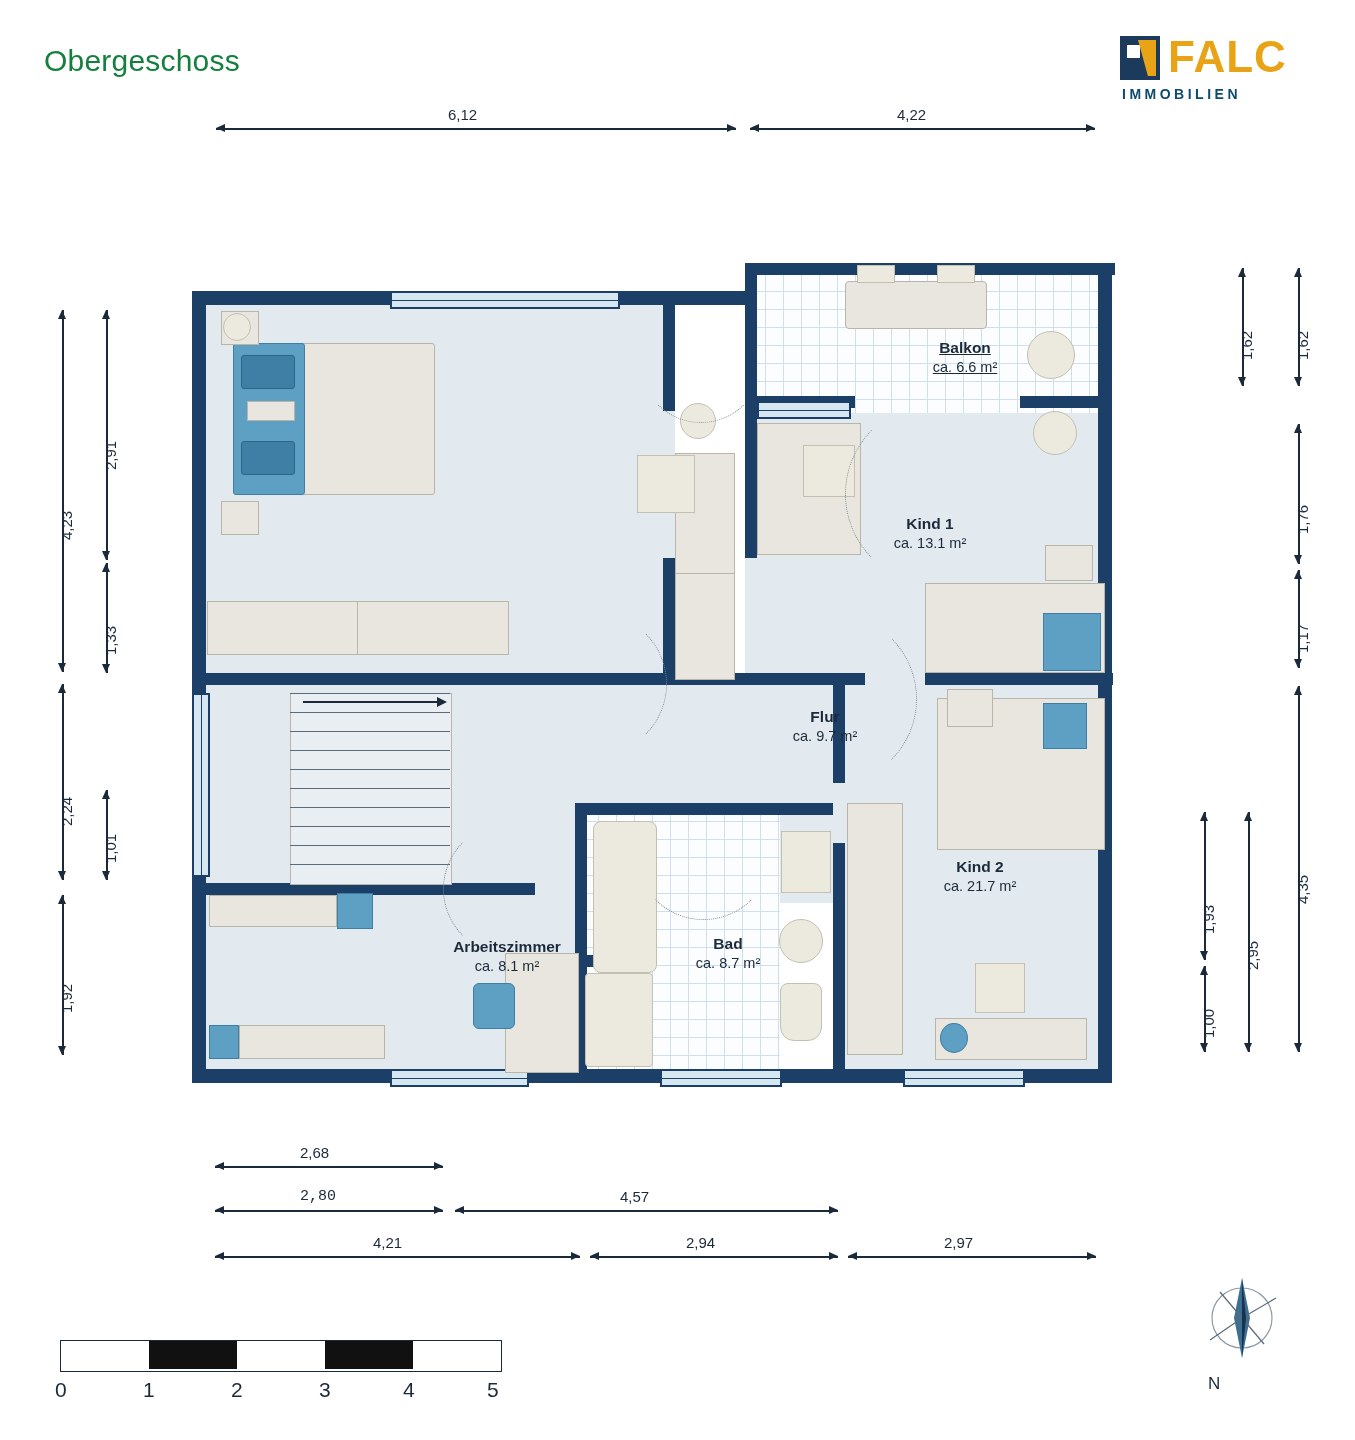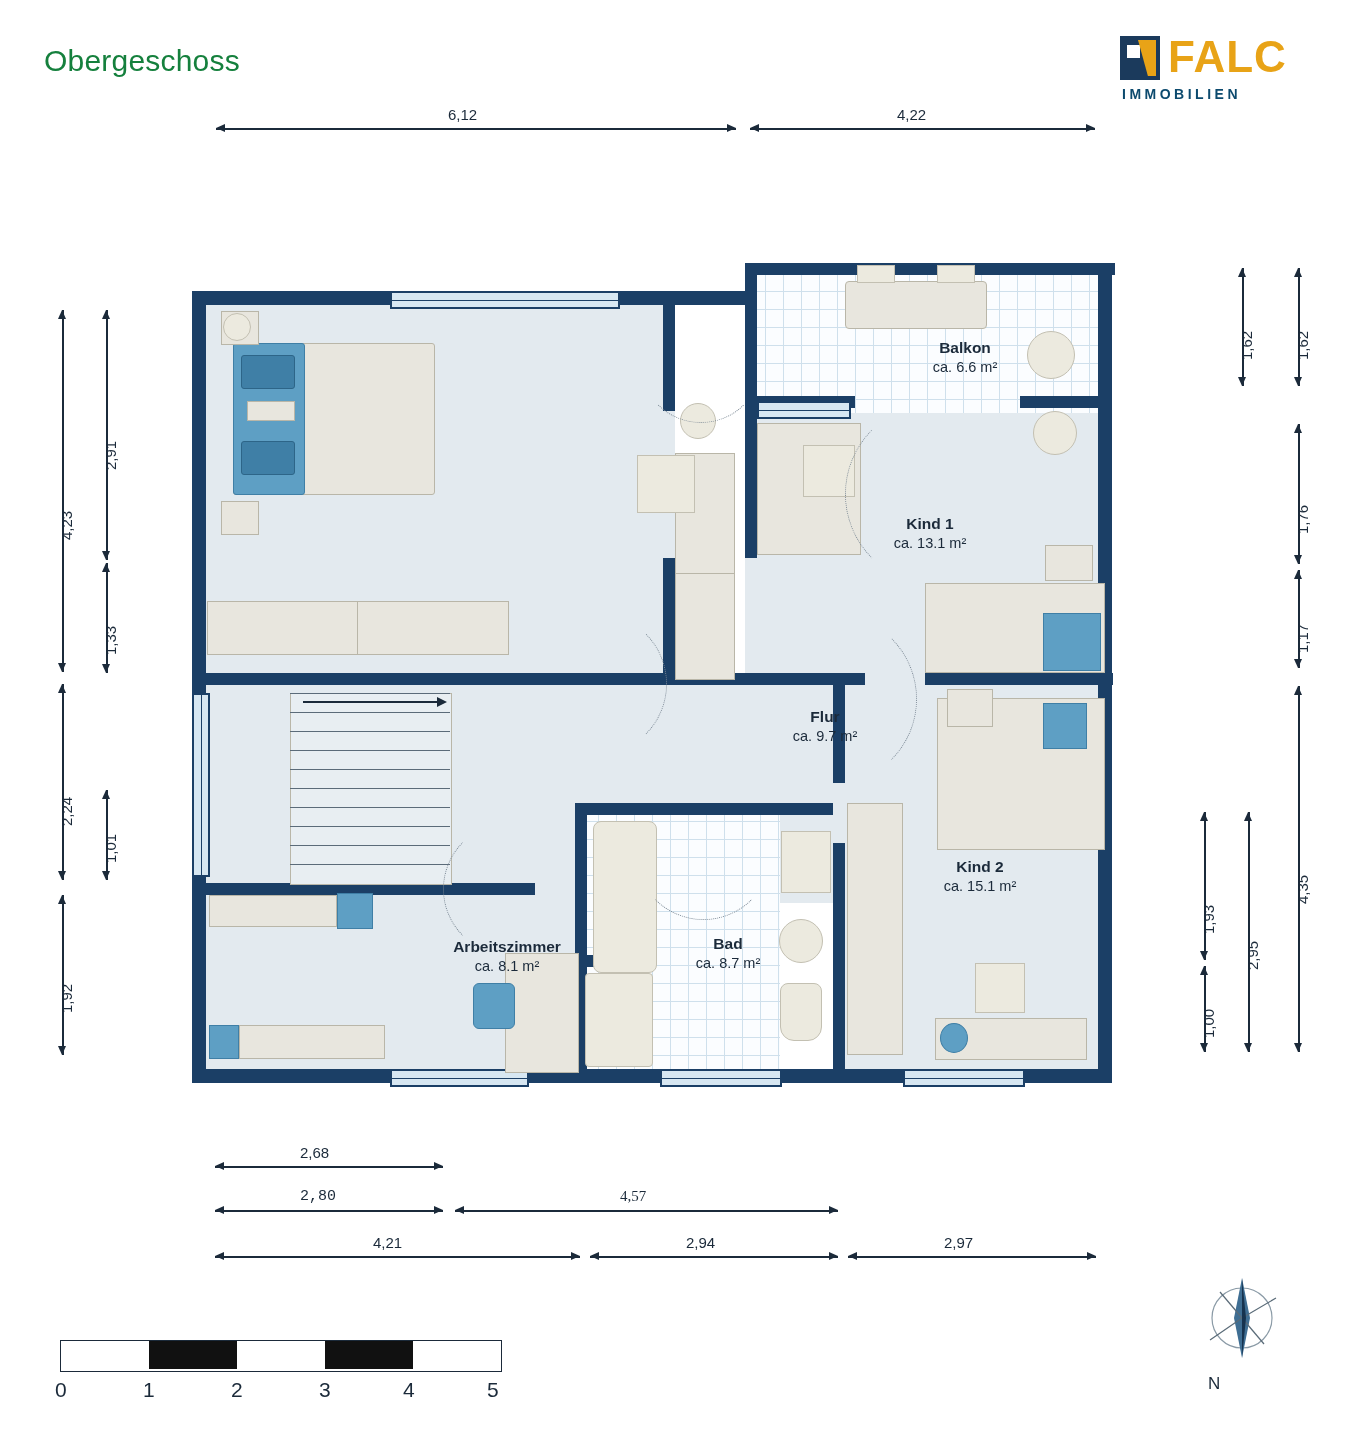--- a/index.html
+++ b/index.html
@@ -183,21 +183,21 @@
     <div class="arw l" style="left:0;top:10px;"></div>
     <div class="arw r" style="left:219px;top:10px;"></div>
     <div class="txt" style="left:85px;top:-8px;">2,68</div>
   </div>
   <div class="dim abs" style="left:215px;top:1196px;width:228px;height:28px;font-family:Liberation Mono, monospace;">
     <div class="line" style="left:0;top:14px;width:228px;height:1.6px;"></div>
     <div class="arw l" style="left:0;top:10px;"></div>
     <div class="arw r" style="left:219px;top:10px;"></div>
     <div class="txt" style="left:85px;top:-8px;">2,80</div>
   </div>
-  <div class="dim abs" style="left:455px;top:1196px;width:383px;height:28px;font-family:Liberation Serif, serif;">
+  <div class="dim abs" style="left:455px;top:1196px;width:383px;height:28px;">
     <div class="line" style="left:0;top:14px;width:383px;height:1.6px;"></div>
     <div class="arw l" style="left:0;top:10px;"></div>
     <div class="arw r" style="left:374px;top:10px;"></div>
     <div class="txt" style="left:165px;top:-8px;">4,57</div>
   </div>
   <div class="dim abs" style="left:215px;top:1242px;width:365px;height:28px;">
     <div class="line" style="left:0;top:14px;width:365px;height:1.6px;"></div>
     <div class="arw l" style="left:0;top:10px;"></div>
     <div class="arw r" style="left:356px;top:10px;"></div>
     <div class="txt" style="left:158px;top:-8px;">4,21</div>
@@ -322,31 +322,31 @@
     <div class="abs" style="left:118px;top:418px;width:140px;height:2px;background:#1b2a3a;"></div>
     <div class="abs" style="left:252px;top:414px;width:0;height:0;border-top:5px solid transparent;border-bottom:5px solid transparent;border-left:10px solid #1b2a3a;"></div>
 
     <div class="door-arc" style="left:455px;top:18px;width:120px;height:120px;border-color:transparent transparent #7d8a96 transparent;"></div>
     <div class="door-arc" style="left:660px;top:120px;width:180px;height:180px;border-color:transparent transparent transparent #7d8a96;"></div>
     <div class="door-arc" style="left:340px;top:330px;width:140px;height:140px;border-color:transparent #7d8a96 transparent transparent;"></div>
     <div class="door-arc" style="left:560px;top:330px;width:170px;height:170px;border-color:transparent #7d8a96 transparent transparent;"></div>
     <div class="door-arc" style="left:258px;top:540px;width:130px;height:130px;border-color:transparent transparent transparent #7d8a96;"></div>
     <div class="door-arc" style="left:450px;top:500px;width:135px;height:135px;border-color:transparent transparent #7d8a96 transparent;"></div>
 
-    <div class="label" style="left:700px;top:56px;width:160px;">
+    <div class="label" style="left:700px;top:56px;width:160px;text-decoration:underline;">
       <div class="nm">Balkon</div>
       <div class="ar">ca. 6.6 m²</div>
     </div>
     <div class="label" style="left:650px;top:232px;width:190px;">
       <div class="nm">Kind 1</div>
       <div class="ar">ca. 13.1 m²</div>
     </div>
     <div class="label" style="left:700px;top:575px;width:190px;">
       <div class="nm">Kind 2</div>
-      <div class="ar">ca. 15.1 m²</div>
+      <div class="ar">ca. 21.7 m²</div>
     </div>
     <div class="label" style="left:545px;top:425px;width:190px;">
       <div class="nm">Flur</div>
       <div class="ar">ca. 9.7 m²</div>
     </div>
     <div class="label" style="left:448px;top:652px;width:190px;">
       <div class="nm">Bad</div>
       <div class="ar">ca. 8.7 m²</div>
     </div>
     <div class="label" style="left:212px;top:655px;width:220px;">

